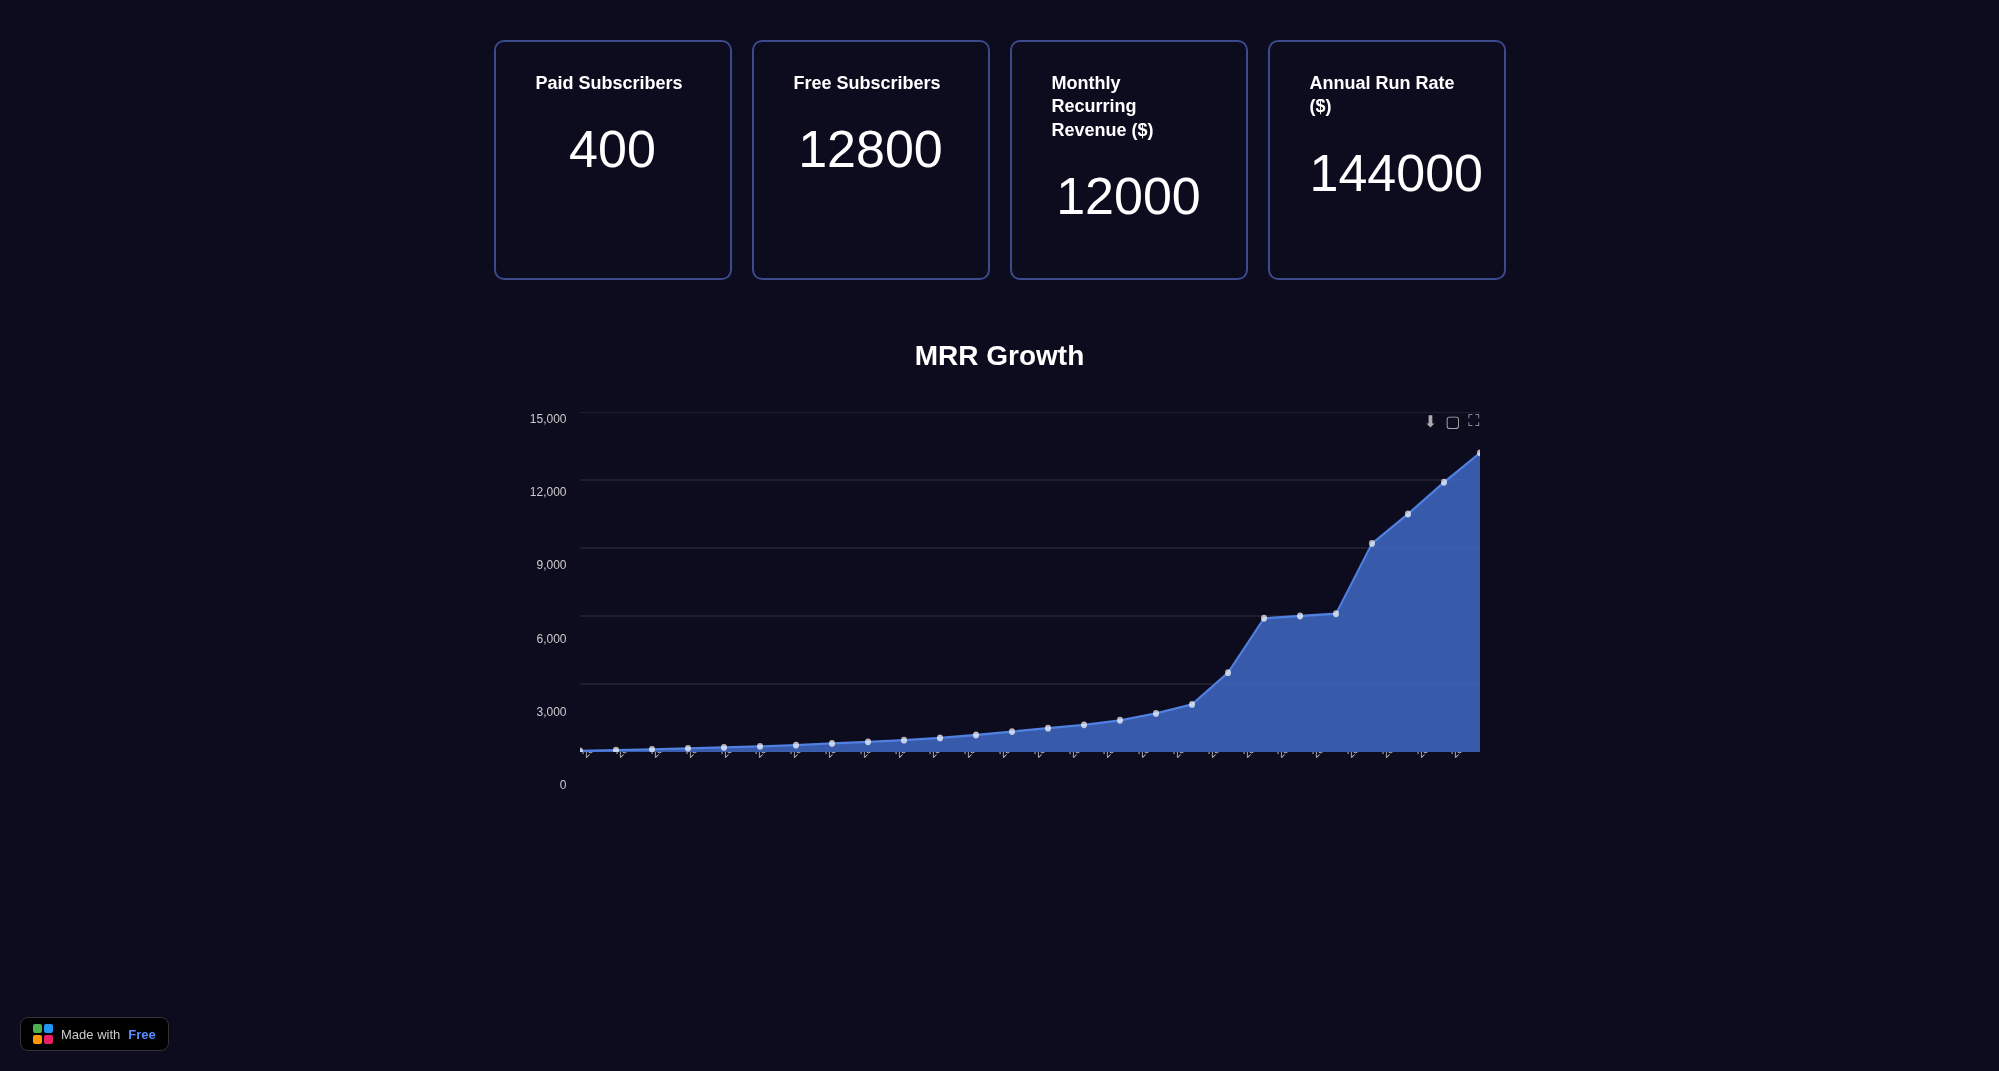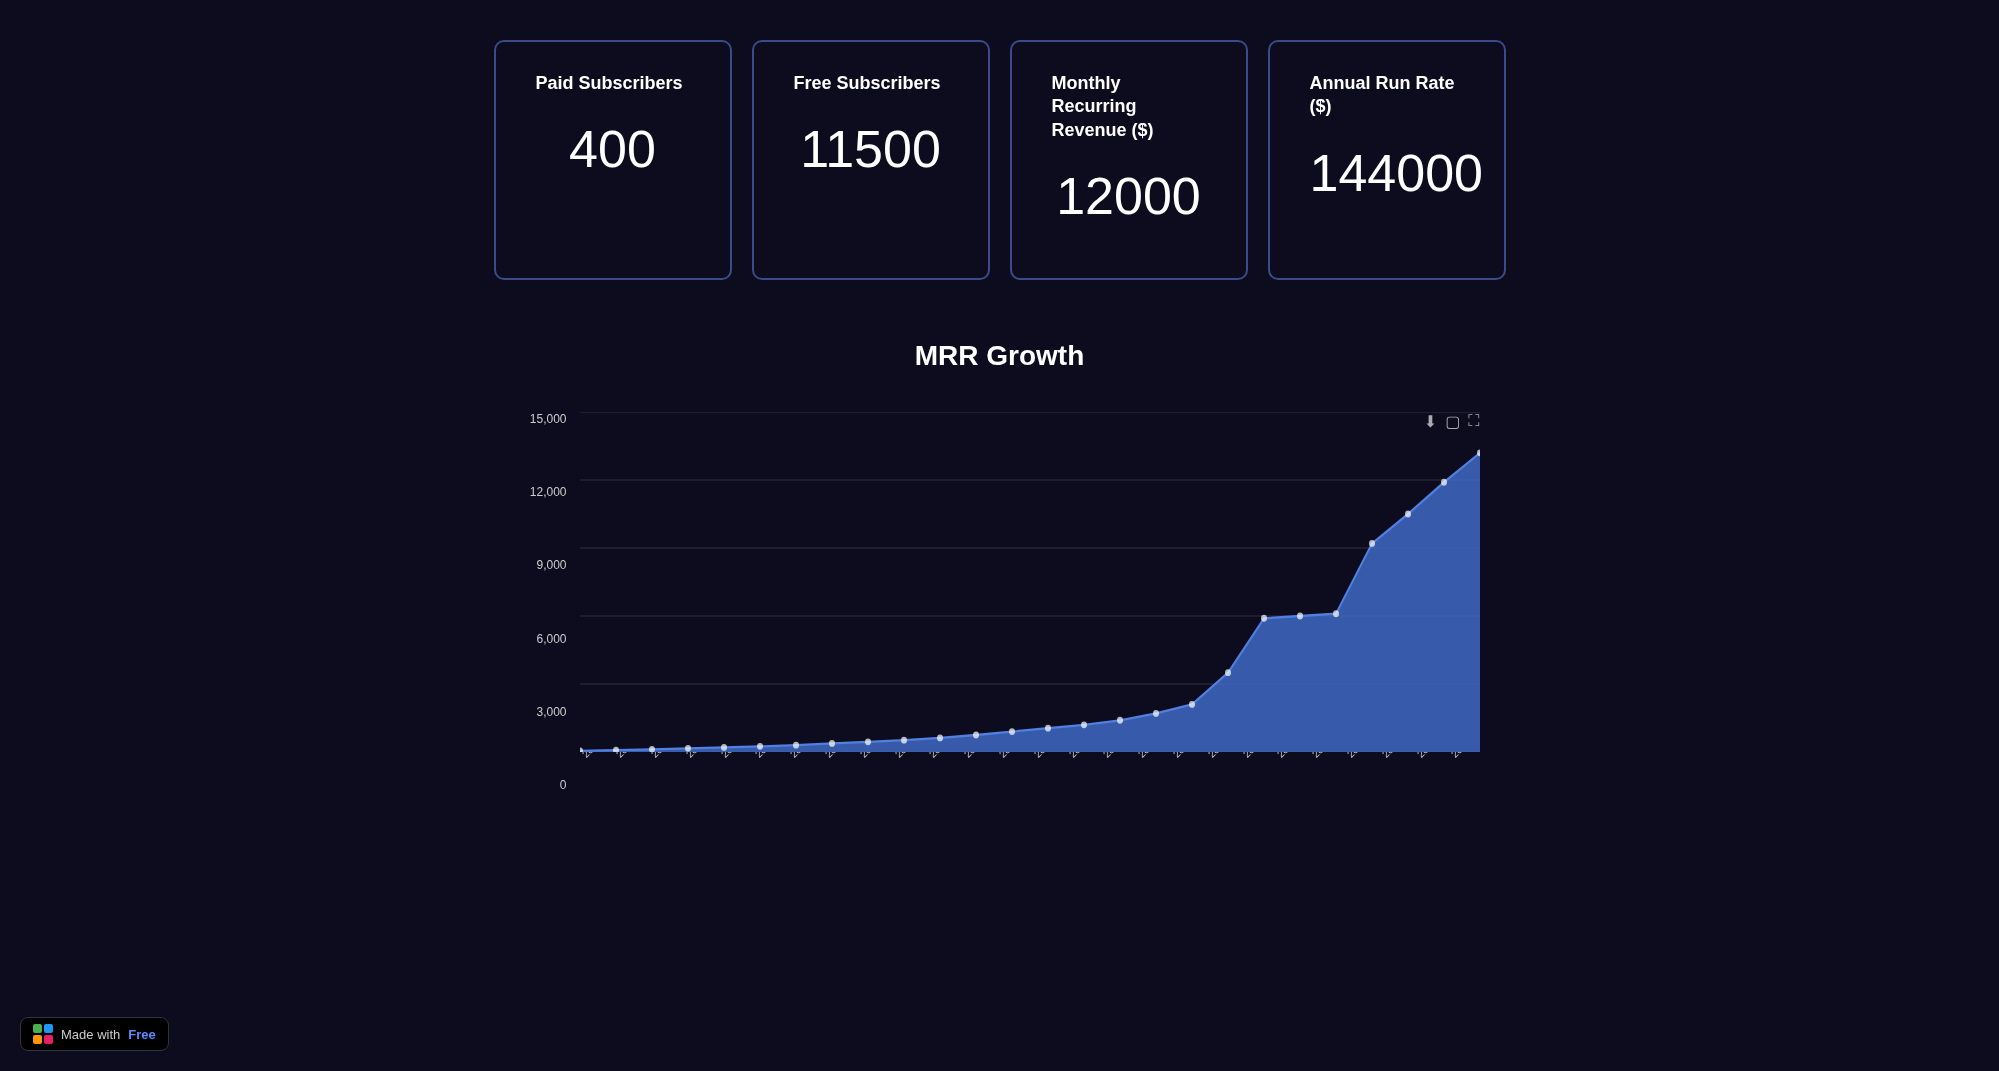--- a/index.html
+++ b/index.html
@@ -143,21 +143,21 @@
 
 <div class="dashboard">
 
   <div class="kpi-row">
   <div class="kpi-card">
       <div class="kpi-label">Paid Subscribers</div>
       <div class="kpi-value">400</div>
     </div>
       <div class="kpi-card">
       <div class="kpi-label">Free Subscribers</div>
-      <div class="kpi-value">11500</div>
+      <div class="kpi-value">12800</div>
     </div>
       <div class="kpi-card">
       <div class="kpi-label">Monthly Recurring Revenue ($)</div>
       <div class="kpi-value">12000</div>
     </div>
       <div class="kpi-card">
       <div class="kpi-label">Annual Run Rate ($)</div>
       <div class="kpi-value">144000</div>
     </div>
     </div>

